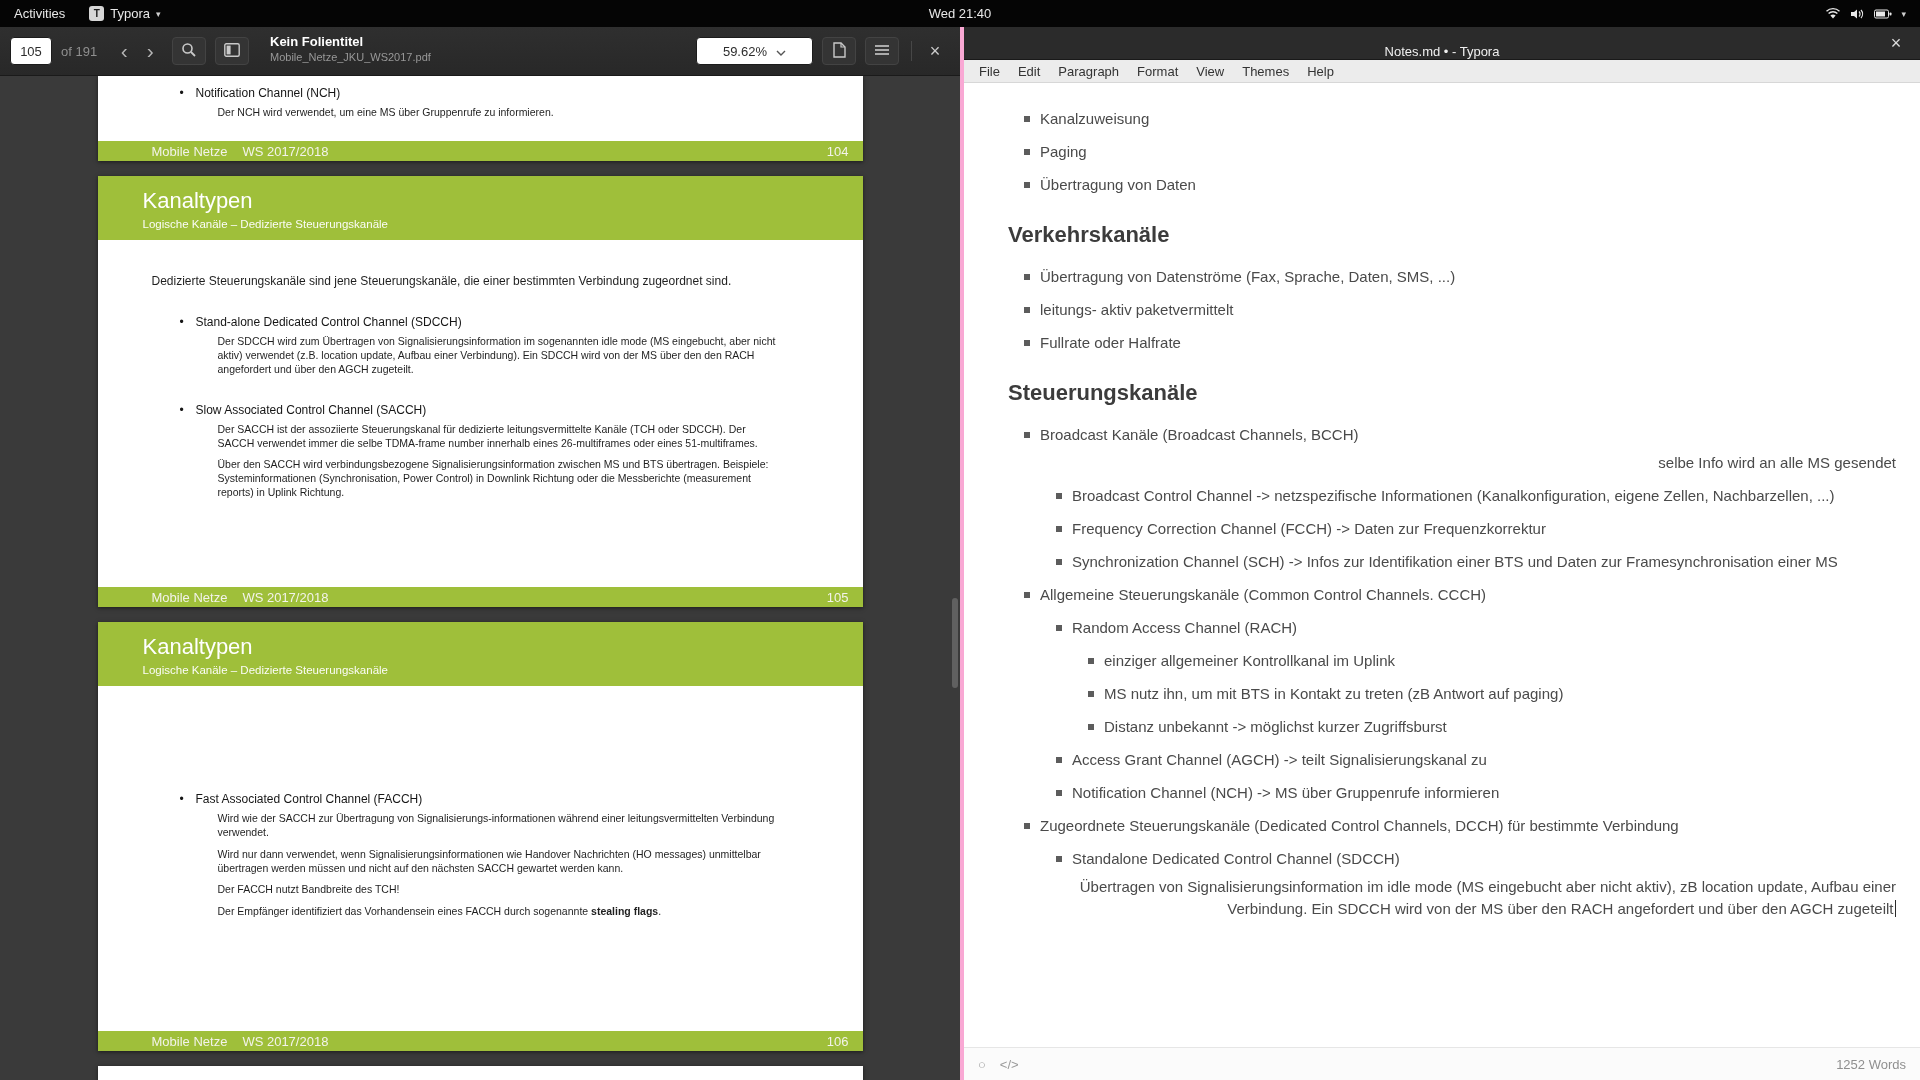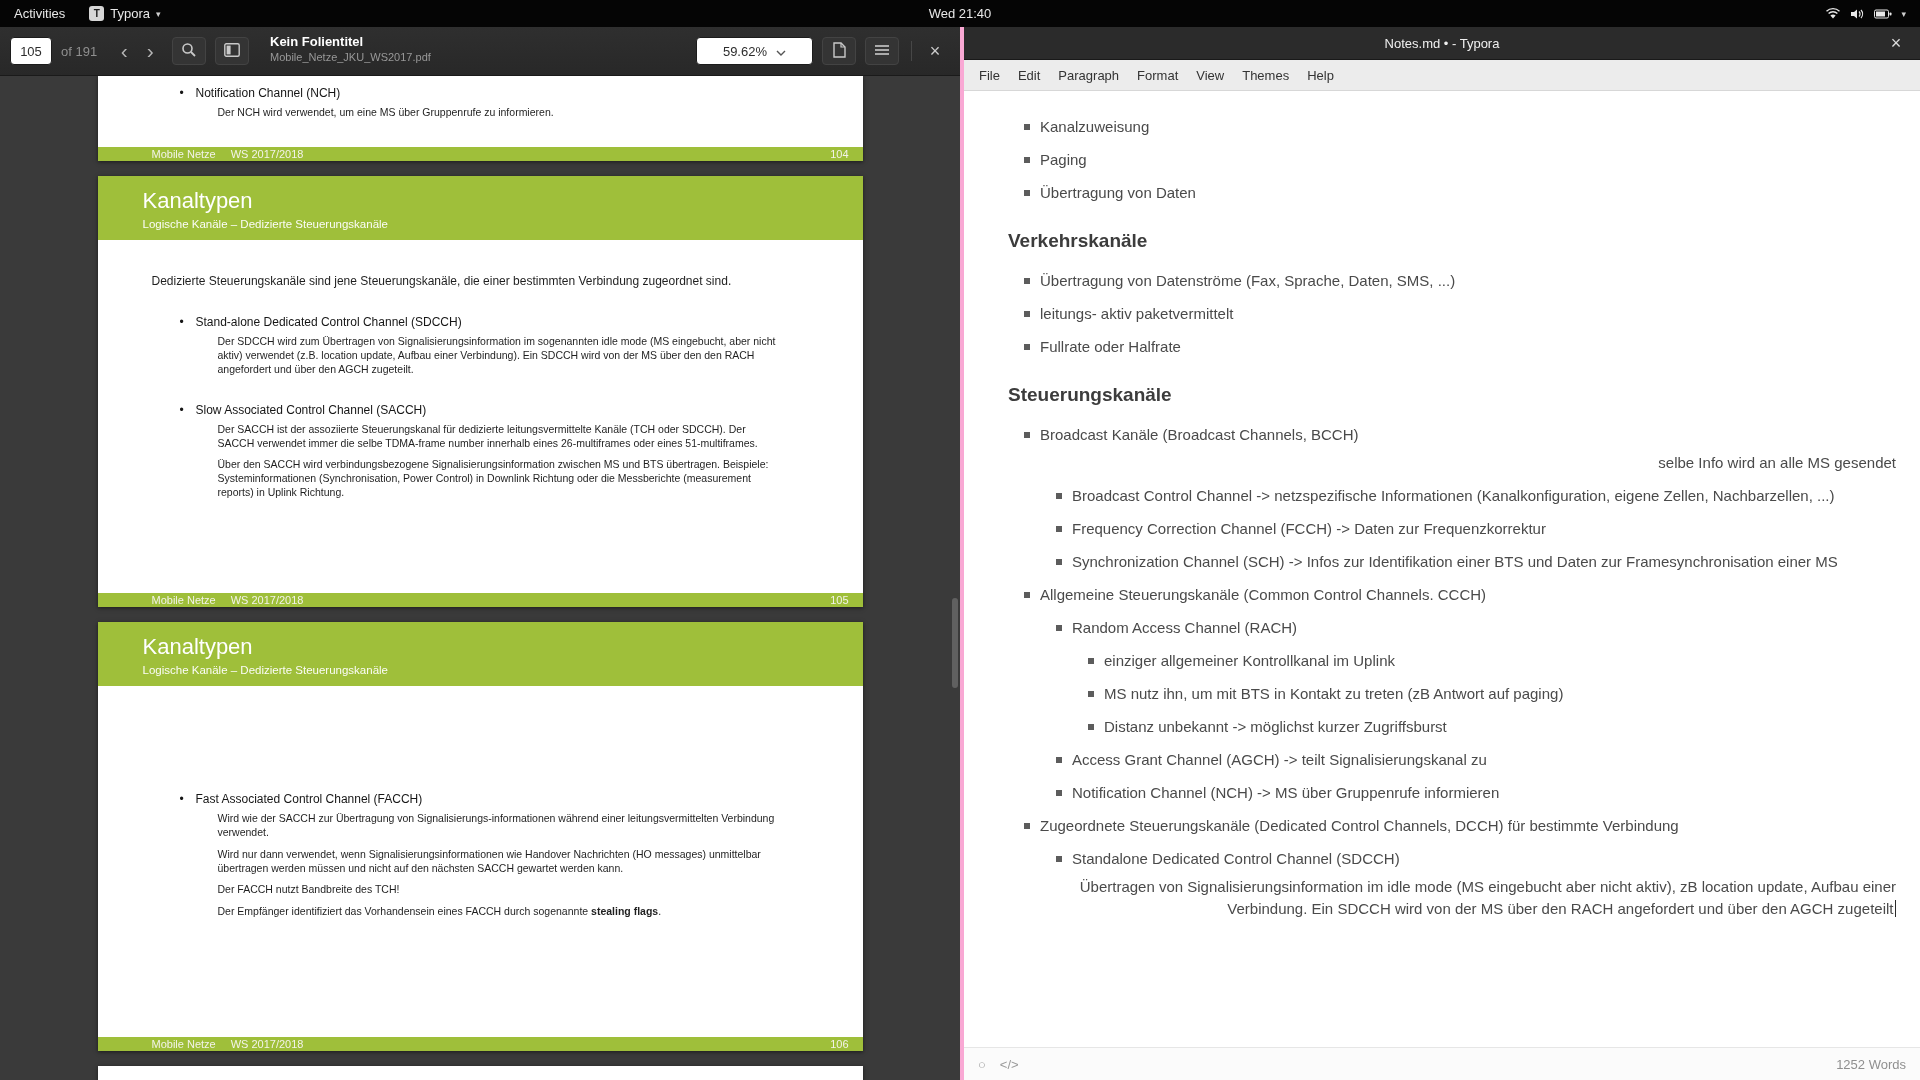--- a/index.html
+++ b/index.html
@@ -58,38 +58,38 @@
   .s104 .slide-body { padding-top:10px; }
   .s105 .slide-body { padding-top:33px; }
   .s106 .slide-body { padding-top:80px; }
   .s-intro { font-size:12px; line-height:1.35; width:580px; color:#1f1f1f; }
   .s-bullet { margin-top:26px; }
   .s104 .s-bullet { margin-top:0; }
   .s-bt { font-size:12px; position:relative; padding-left:44px; color:#161616; }
   .s-bt .s-dot { position:absolute; left:28px; top:0; }
   .s-bb { font-size:10.5px; line-height:1.32; color:#1f1f1f; margin:6px 0 0 66px; width:560px; }
   .s-bb + .s-bb { margin-top:8px; }
-  .slide-foot { position:absolute; bottom:0; left:0; right:0; height:14px; background:var(--green);
-                color:#f3f3ea; font-size:11px; display:flex; align-items:center; }
+  .slide-foot { position:absolute; bottom:0; left:0; right:0; height:20px; background:var(--green);
+                color:#f3f3ea; font-size:13px; display:flex; align-items:center; }
   .sf-left { margin-left:54px; }
   .sf-mid { margin-left:15px; }
   .sf-page { margin-left:auto; margin-right:14px; }
 
   
   .typ-window { position:absolute; left:964px; top:27px; right:0; bottom:0; background:#ffffff;
                 display:flex; flex-direction:column; }
   .typ-titlebar { height:33px; background:#2b2b2b; border-bottom:1px solid #191919; color:#f0f0f0;
-                  display:flex; align-items:center; justify-content:center; font-size:13px; position:relative; flex:0 0 auto; }
+                  display:flex; align-items:flex-end; justify-content:center; font-size:13px; position:relative; flex:0 0 auto; }
   .typ-close { position:absolute; right:8px; top:0; width:32px; height:33px; display:flex; align-items:center;
                justify-content:center; font-size:18px; color:#dcdcdc; cursor:pointer; }
-  .typ-menubar { height:31px; background:#ececec; border-bottom:1px solid #d7d7d7; display:flex;
+  .typ-menubar { height:23px; background:#ececec; border-bottom:1px solid #d7d7d7; display:flex;
                  align-items:center; padding-left:6px; font-size:13px; color:#333; flex:0 0 auto; }
   .typ-menu-item { padding:5px 9px; cursor:pointer; }
   .typ-content { flex:1 1 auto; overflow:hidden; padding:14px 24px 0 44px; font-size:15px; color:#4a4a4a; }
-  .t-h3 { font-size:19px; font-weight:700; color:#3c3c3c; margin:26px 0 18px 0; }
+  .t-h3 { font-size:22px; font-weight:700; color:#3c3c3c; margin:26px 0 18px 0; }
   .t-li { position:relative; padding-left:16px; margin:11px 0; line-height:22px; }
   .t-li.lvl1 { margin-left:16px; }
   .t-li.lvl2 { margin-left:48px; }
   .t-li.lvl3 { margin-left:80px; }
   .t-marker { position:absolute; left:0; top:8px; width:6px; height:6px; background:#5c5c5c; }
   .t-text2 { margin-top:6px;text-align:right; }
   .caret { display:inline-block; width:1.5px; height:17px; background:#2a2a2a; vertical-align:-3px;
            margin-left:1px; animation:blink 1s steps(1) infinite; }
   @keyframes blink { 50% { opacity:0; } }
   .typ-statusbar { height:33px; background:#fbfbfb; border-top:1px solid #e6e6e6; display:flex;

